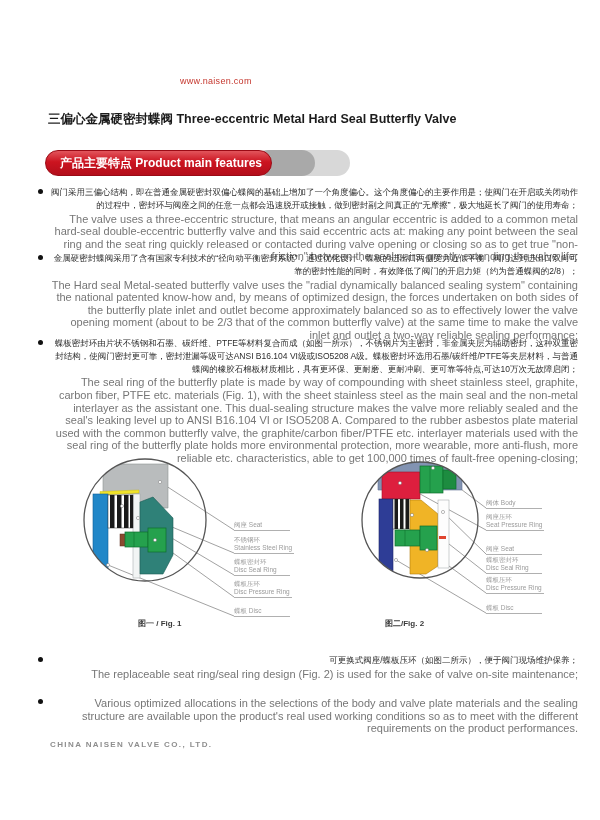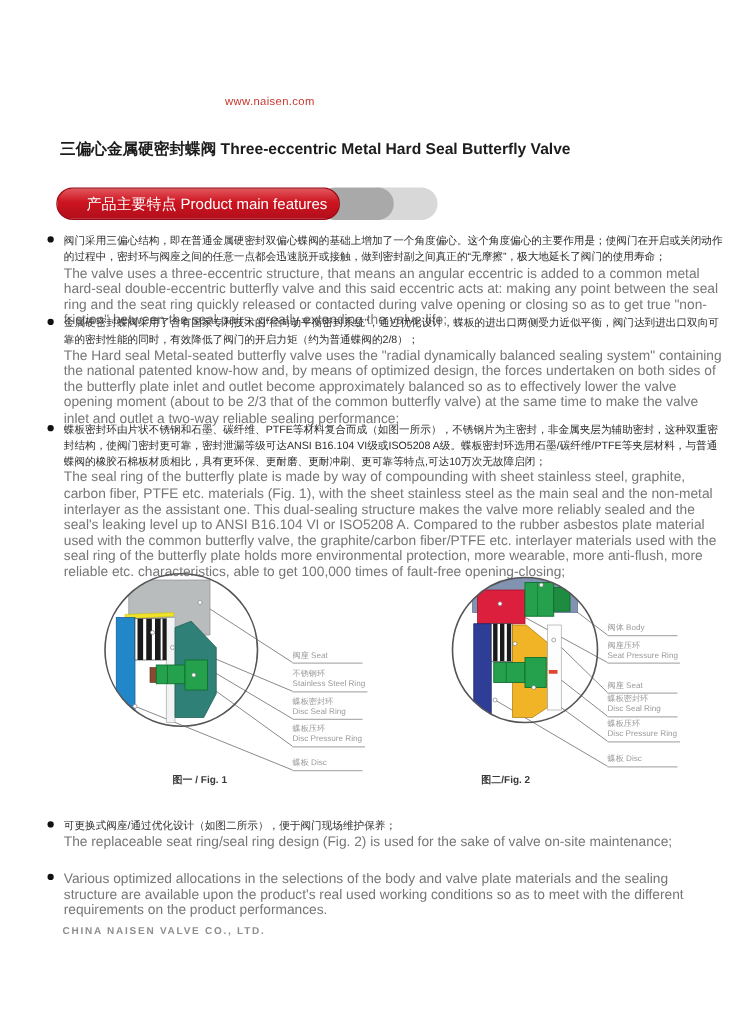--- a/index.html
+++ b/index.html
@@ -7,26 +7,26 @@
   body { font-family:"Liberation Sans", sans-serif; }
   .page { position:relative; width:600px; height:820px; background:#ffffff; overflow:hidden; }
 
   .website { position:absolute; left:180px; top:76px; font-size:9px; color:#c5372e; letter-spacing:.3px; }
   .title { position:absolute; left:48px; top:111px; font-size:12.5px; font-weight:bold; color:#1c1c1c;text-align:center; }
 
   .banner { position:absolute; left:45px; top:150px; height:26px; width:300px; }
   .banner .pill { position:absolute; top:0; height:26px; border-radius:13px; }
   .banner .pill.red { left:0; width:227px; z-index:3;
     background:linear-gradient(180deg,#e2555c 0%,#cc1420 45%,#b30e1b 100%);
-    border:1px solid #9b0a15; color:#fff; font-size:12px; font-weight:normal;
-    line-height:24px; padding-left:14px; white-space:nowrap;text-align:center; }
+    border:1px solid #9b0a15; color:#fff; font-size:12px; font-weight:bold;
+    line-height:24px; padding-left:14px; white-space:nowrap; }
   .banner .pill.g1 { left:210px; width:60px; background:#a9a9a9; z-index:2; }
   .banner .pill.g2 { left:245px; width:60px; background:#d8d8d8; z-index:1; }
 
-  .feature { position:absolute; left:38px; width:540px; }
+  .feature { position:absolute; left:38px; width:540px;text-align:right; }
   .feature .dot { position:absolute; left:0; top:3px; width:5px; height:5px; border-radius:50%; background:#111; }
   .feature .txt { margin-left:13px; }
   .feature .zh { font-size:8.5px; line-height:12.8px; color:#2d2d2d; }
   .feature .en { font-size:11px; line-height:12.6px; color:#767676; margin-top:1px; }
 
   .fig { position:absolute; width:270px; height:200px; top:450px; }
   .fig svg { position:absolute; left:0; top:0; }
   .fig .caption { position:absolute; font-size:8px; font-weight:bold; color:#3a3a3a; }
   #fig1 { left:60px; }
   #fig2 { left:330px; }
@@ -210,21 +210,21 @@
     </div>
     <div class="plabel" style="left:156px; top:154px">
       <span class="zh">蝶板 Disc</span>
     </div>
     <div class="caption" style="left:55px; top:168px">图二/Fig. 2</div>
   </div>
 
   <div class="feature" style="top:654px">
     <div class="dot"></div>
     <div class="txt">
-      <div class="zh">可更换式阀座/通过优化设计（如图二所示），便于阀门现场维护保养；</div>
+      <div class="zh">可更换式阀座/蝶板压环（如图二所示），便于阀门现场维护保养；</div>
       <div class="en">The replaceable seat ring/seal ring design (Fig. 2) is used for the sake of valve on-site maintenance;</div>
     </div>
   </div>
 
   <div class="feature" style="top:696px">
     <div class="dot"></div>
     <div class="txt">
       <div class="en">Various optimized allocations in the selections of the body and valve plate materials and the sealing structure are available upon the product's real used working conditions so as to meet with the different requirements on the product performances.</div>
     </div>
   </div>

